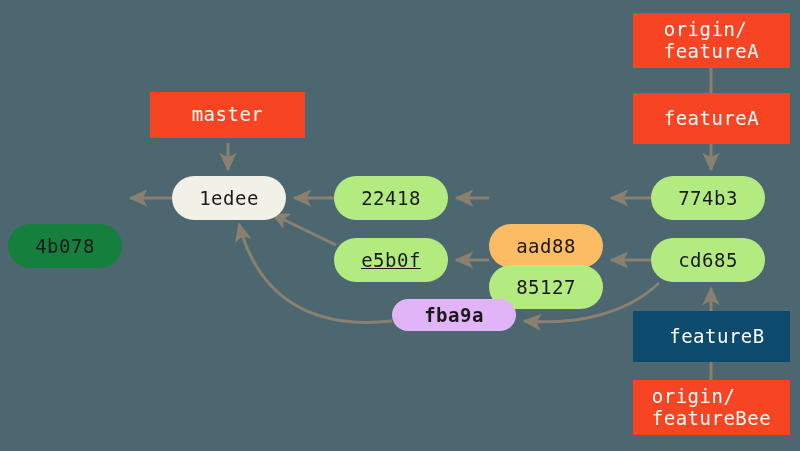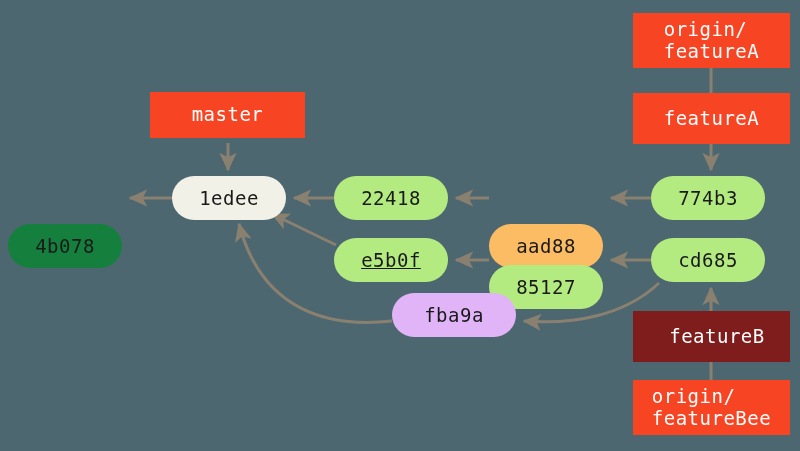--- a/index.html
+++ b/index.html
@@ -99,35 +99,35 @@
   </div>
   <div class="node commit" style="left:334px; top:238px; width:114px; height:44px; background:#b4eb80;text-decoration:underline;">
     <span>e5b0f</span>
   </div>
   <div class="node commit" style="left:489px; top:238px; width:114px; height:44px; background:#b4eb80;margin-top:27px;">
     <span>85127</span>
   </div>
   <div class="node commit" style="left:651px; top:238px; width:114px; height:44px; background:#b4eb80;">
     <span>cd685</span>
   </div>
-  <div class="node commit" style="left:392px; top:293px; width:124px; height:44px; background:#e0b4f7;">
+  <div class="node commit" style="left:392px; top:299px; width:124px; height:32px; background:#e0b4f7;font-weight:bold;">
     <span>fba9a</span>
   </div>
 
   <div class="node branch" style="left:633px; top:13px; width:157px; height:55px; background:#f74423;">
     <span>origin/
 featureA</span>
   </div>
   <div class="node branch" style="left:633px; top:93px; width:157px; height:51px; background:#f74423;">
     <span>featureA</span>
   </div>
   <div class="node branch" style="left:150px; top:92px; width:155px; height:46px; background:#f74423;">
     <span>master</span>
   </div>
-  <div class="node branch" style="left:633px; top:311px; width:157px; height:51px; background:#7f1d1d;padding-left:11px;">
+  <div class="node branch" style="left:633px; top:311px; width:157px; height:51px; background:#0c4a6e;padding-left:11px;">
     <span>featureB</span>
   </div>
   <div class="node branch" style="left:633px; top:380px; width:157px; height:55px; background:#f74423;">
     <span>origin/
 featureBee</span>
   </div>
 
 </div>
 
 </body></html>

